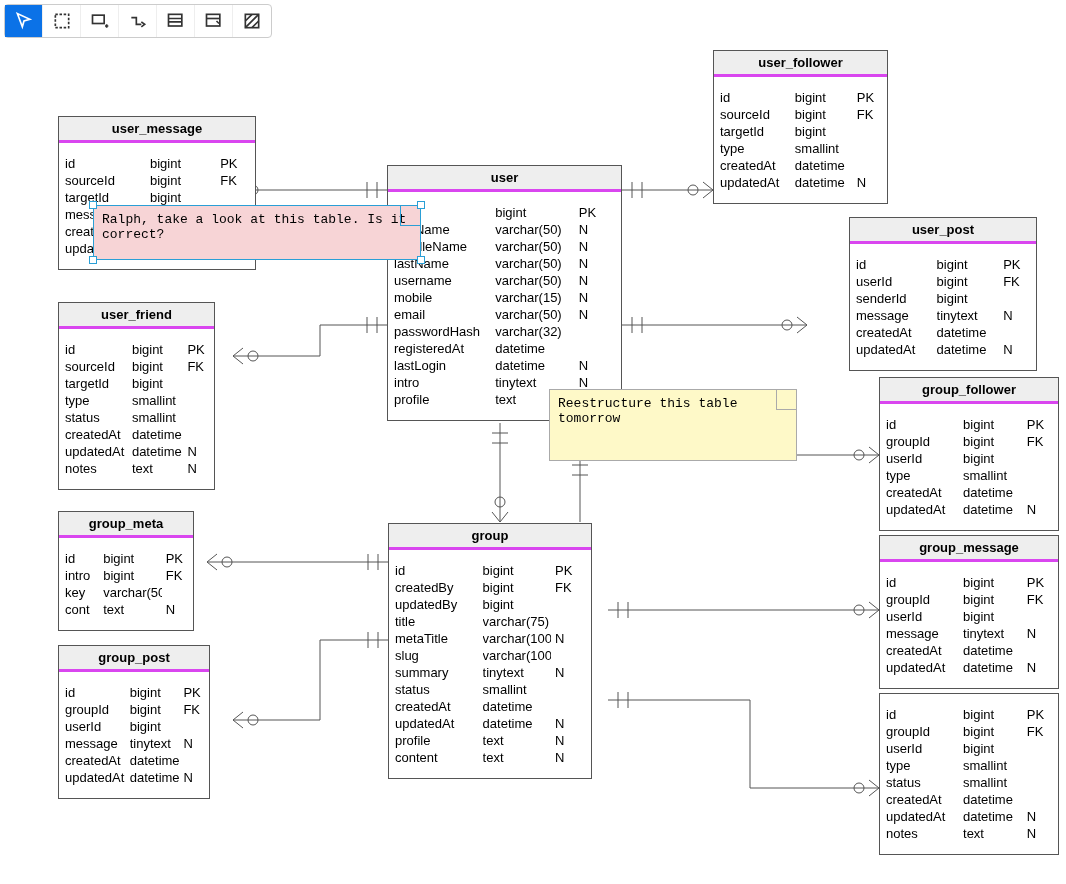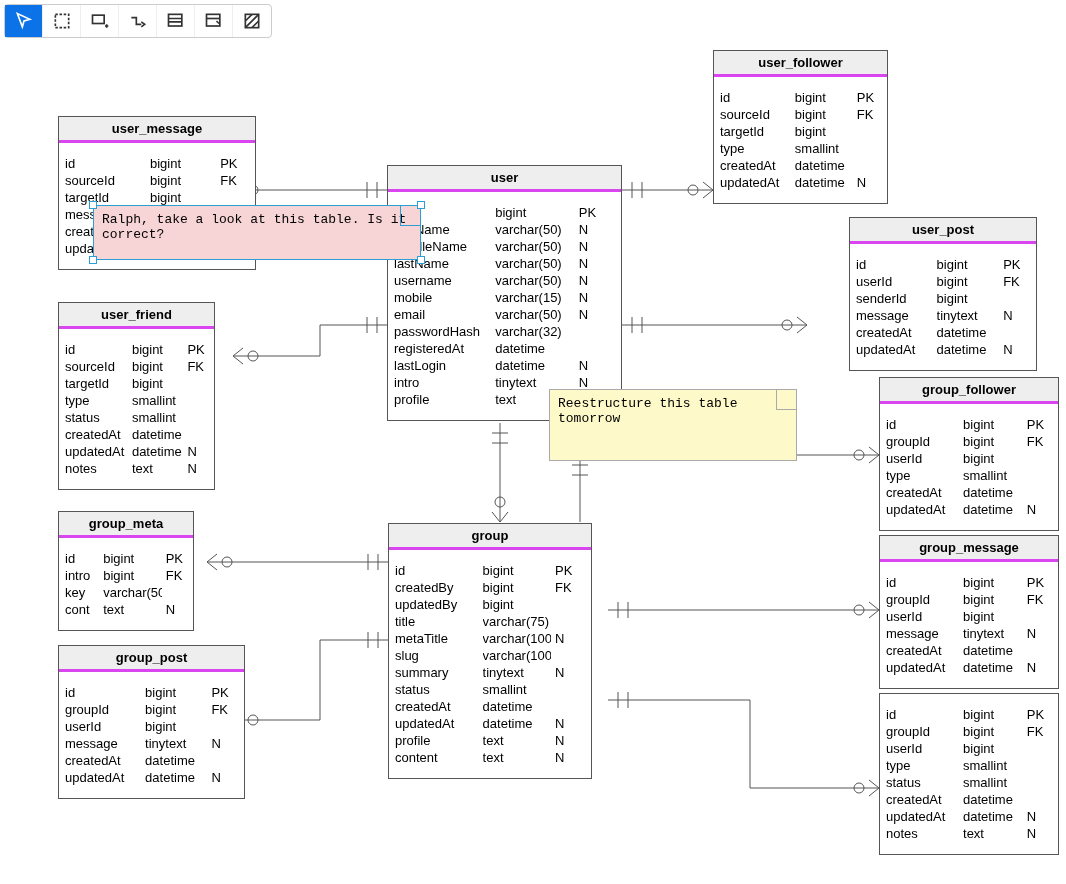--- a/index.html
+++ b/index.html
@@ -309,21 +309,21 @@
         <span class="c3"></span>
       </div>
       <div class="row narrow">
         <span class="c1">cont</span>
         <span class="c2">text</span>
         <span class="c3">N</span>
       </div>
     </div>
 </div>
 
-<div class="entity" style="left:58px;top:645px;width:187px">
+<div class="entity" style="left:58px;top:645px;width:152px">
   <div class="ehead">group_post</div>
   <div class="ebody">
       <div class="row">
         <span class="c1">id</span>
         <span class="c2">bigint</span>
         <span class="c3">PK</span>
       </div>
       <div class="row">
         <span class="c1">groupId</span>
         <span class="c2">bigint</span>

